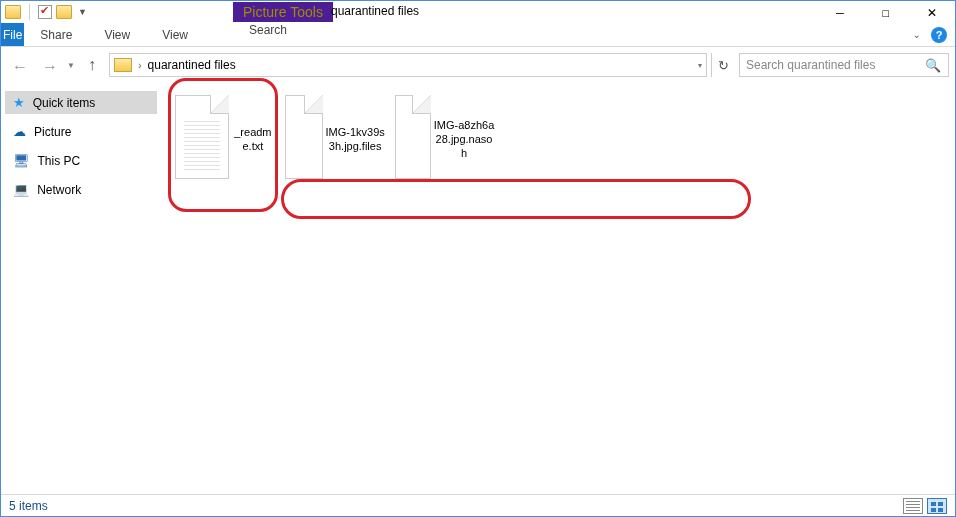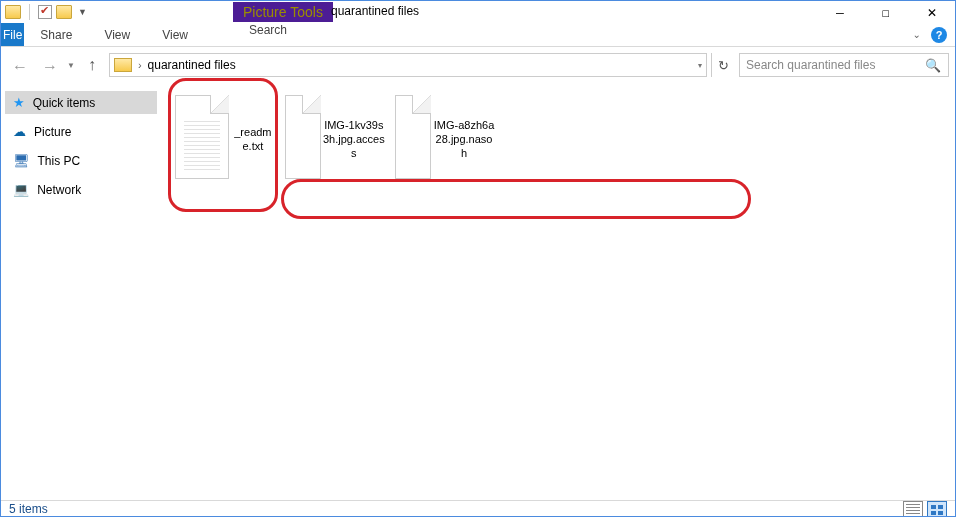--- a/index.html
+++ b/index.html
@@ -60,21 +60,21 @@
   .thumb::before { content:""; position:absolute; right:-1px; top:-1px; width:18px; height:18px; background:linear-gradient(135deg,#fff 48%,#ddd 50%,#f2f2f2 52%); border-left:1px solid #ccc; border-bottom:1px solid #ccc; }
   .thumb.lines::after { content:""; position:absolute; left:8px; right:8px; top:22px; bottom:8px; background:repeating-linear-gradient(#fff,#fff 3px,#e2e2e2 3px,#e2e2e2 4px); }
   .file-label { font-size:11px; line-height:1.25; word-break:break-all; padding:0 2px; }
 
   
   .anno { position:absolute; border:3px solid #d8232a; border-radius:14px; pointer-events:none; }
   .anno1 { left:7px; top:-5px; width:110px; height:134px; border-radius:18px; }
   .anno2 { left:120px; top:96px; width:470px; height:40px; border-radius:22px; }
 
   
-  .statusbar { position:absolute; left:0; right:0; bottom:0; height:16px; border-top:1px solid #d9d9d9; display:flex; align-items:center; padding:0 8px; font-size:12px; color:#1a4e8a; }
+  .statusbar { position:absolute; left:0; right:0; bottom:0; height:22px; border-top:1px solid #d9d9d9; display:flex; align-items:center; padding:0 8px; font-size:12px; color:#1a4e8a; }
   .view-icons { margin-left:auto; display:flex; gap:4px; }
   .vi { width:20px; height:16px; border:1px solid #888; position:relative; }
   .vi.det::after { content:""; position:absolute; inset:2px; background:repeating-linear-gradient(#888,#888 1px,transparent 1px,transparent 3px); }
   .vi.lg { background:#cfe5fb; border-color:#2f78c4; }
   .vi.lg::after { content:""; position:absolute; left:3px; top:3px; width:5px; height:4px; background:#2f78c4; box-shadow:7px 0 #2f78c4, 0 6px #2f78c4, 7px 6px #2f78c4; }
 </style>
 </head>
 <body>
 
 <div class="titlebar">
@@ -149,21 +149,21 @@
   <div class="content">
     <div class="anno anno1"></div>
     <div class="anno anno2"></div>
 
     <div class="file-item">
       <div class="thumb lines"></div>
       <div class="file-label">_readme.txt</div>
     </div>
     <div class="file-item">
       <div class="thumb"></div>
-      <div class="file-label">IMG-1kv39s3h.jpg.access</div>
+      <div class="file-label">IMG-1kv39s3h.jpg.files</div>
     </div>
     <div class="file-item">
       <div class="thumb"></div>
       <div class="file-label">IMG-a8zh6a28.jpg.nasoh</div>
     </div>
   </div>
 </div>
 
 <div class="statusbar">
   <span>5 items</span>

